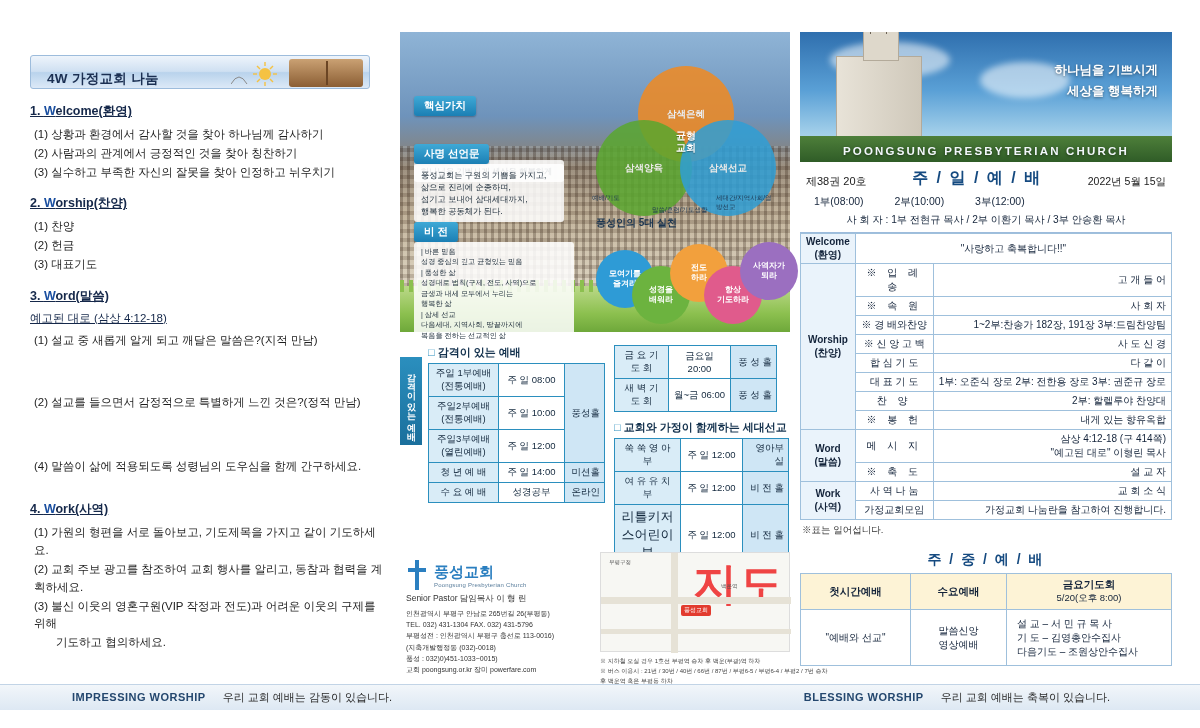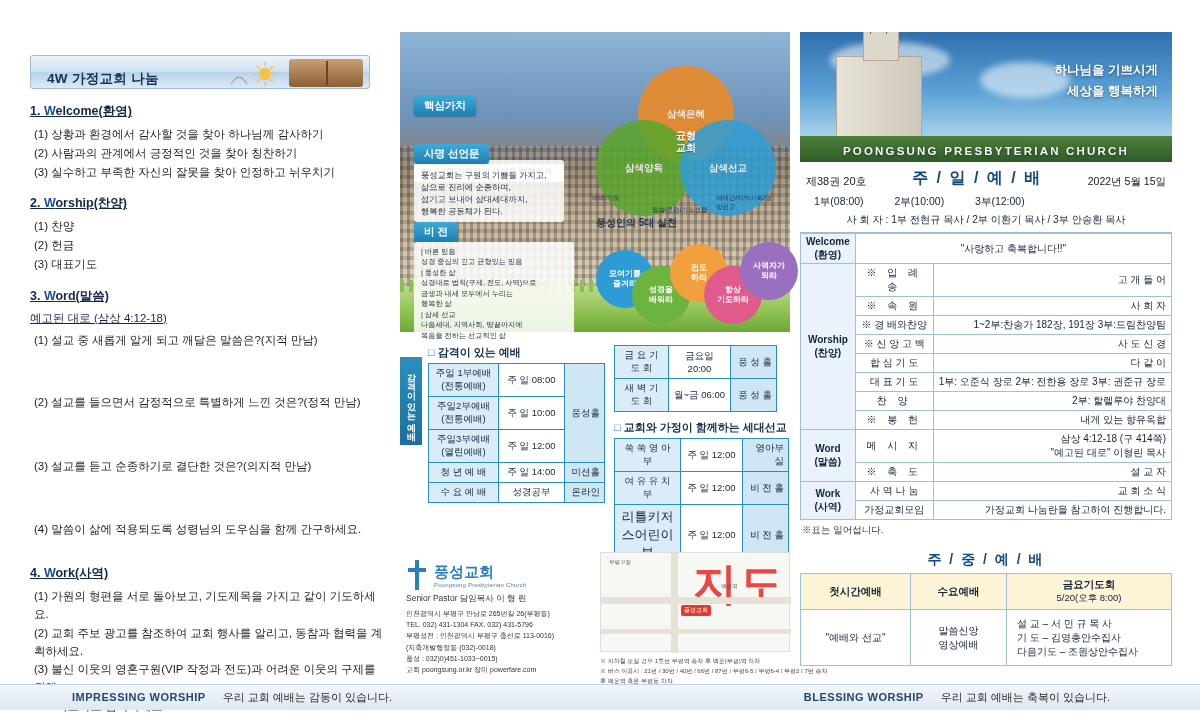--- a/index.html
+++ b/index.html
@@ -313,21 +313,20 @@
       <div class="li">(3) 대표기도</div>
     </div>
 
     <div class="sect">
       <div class="sect-title">
         <span>3. </span><span class="cap">W</span><span>ord(말씀)</span>
       </div>
       <div class="sub-note">예고된 대로 (삼상 4:12-18)</div>
       <div class="li">(1) 설교 중 새롭게 알게 되고 깨달은 말씀은?(지적 만남)</div>
       <div class="li spaced">(2) 설교를 들으면서 감정적으로 특별하게 느낀 것은?(정적 만남)</div>
-      <div class="li spaced2">(3) 설교를 듣고 순종하기로 결단한 것은?(의지적 만남)</div>
       <div class="li spaced3">(4) 말씀이 삶에 적용되도록 성령님의 도우심을 함께 간구하세요.</div>
     </div>
 
     <div class="sect work-block">
       <div class="sect-title">
         <span>4. </span><span class="cap">W</span><span>ork(사역)</span>
       </div>
       <div class="li">(1) 가원의 형편을 서로 돌아보고, 기도제목을 가지고 같이 기도하세요.</div>
       <div class="li">(2) 교회 주보 광고를 참조하여 교회 행사를 알리고, 동참과 협력을 계획하세요.</div>
       <div class="li">(3) 불신 이웃의 영혼구원(VIP 작정과 전도)과 어려운 이웃의 구제를 위해</div>

